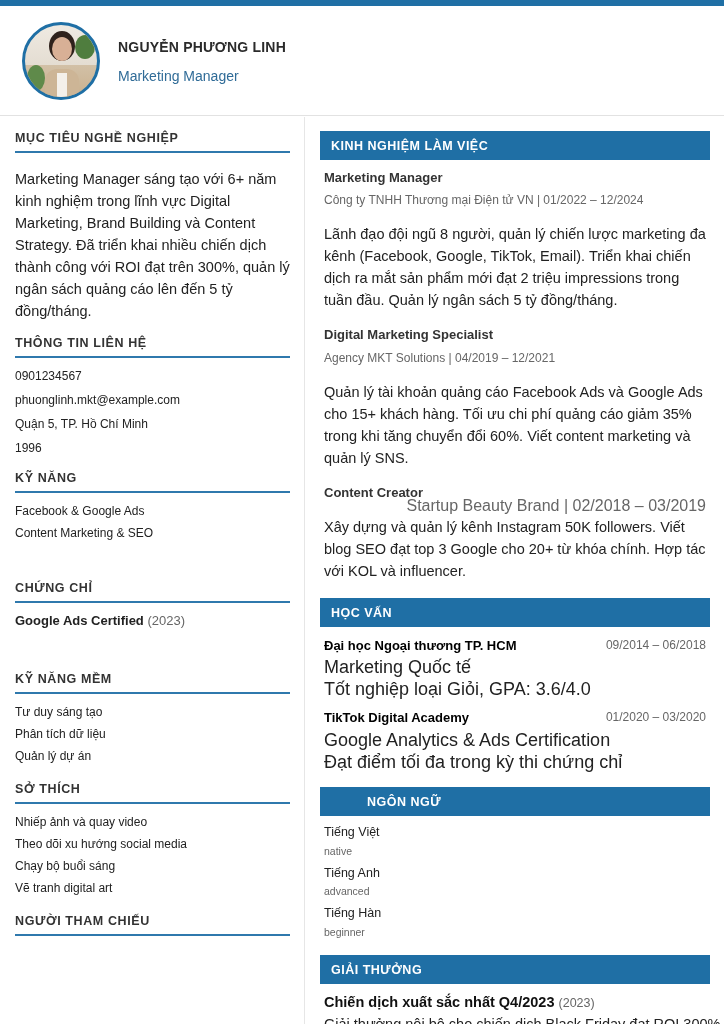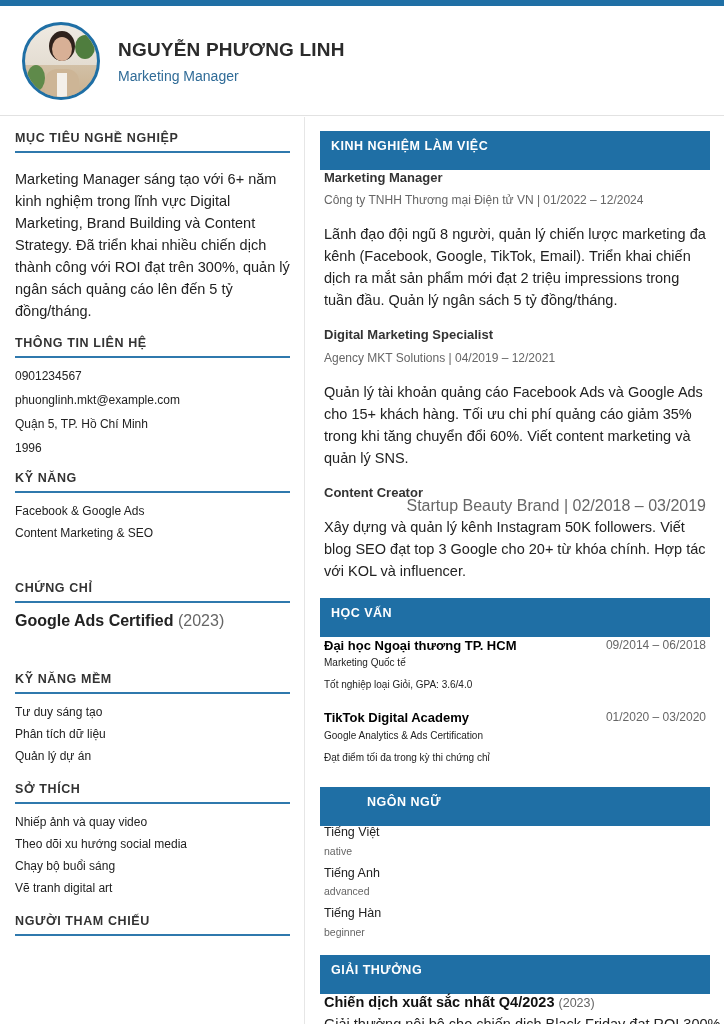--- a/index.html
+++ b/index.html
@@ -13,38 +13,38 @@
     border: 3px solid #1f6fa5; overflow: hidden;
     background: radial-gradient(circle at 50% 38%, #3a2a22 0 14%, transparent 15%),
                 radial-gradient(ellipse at 50% 30%, #d9b69a 0 12%, transparent 13%),
                 linear-gradient(180deg, #efeae2 0%, #e4ddd2 55%, #d2c0a6 56%, #c9b08e 100%); }
   .avatar .body { position: absolute; left: 20px; top: 44px; width: 34px; height: 40px; background: #cdb596; border-radius: 12px 12px 0 0; }
   .avatar .shirt { position: absolute; left: 32px; top: 48px; width: 10px; height: 30px; background: #f4f0ea; }
   .avatar .head { position: absolute; left: 27px; top: 12px; width: 20px; height: 24px; background: #d8b096; border-radius: 50%; box-shadow: 0 -3px 0 3px #2e211b; }
   .avatar .plant { position: absolute; left: 2px; top: 40px; width: 18px; height: 26px; background: #5f8a4a; border-radius: 50%; }
   .avatar .plant2 { position: absolute; right: 2px; top: 10px; width: 20px; height: 24px; background: #4f7d3e; border-radius: 50%; }
 
-  .name { position: absolute; left: 118px; top: 33px; font-size: 19px; font-weight: bold; color: #2b2b2b; letter-spacing: 0.2px; }
+  .name { position: absolute; left: 118px; top: 33px; font-size: 14px; font-weight: bold; color: #2b2b2b; letter-spacing: 0.2px; }
   .title { position: absolute; left: 118px; top: 62px; font-size: 14px; color: #2f6b97; }
 
   .left-col { position: absolute; left: 0; top: 117px; width: 305px; height: 907px; border-right: 1px solid #e6e6e6; padding: 0 15px; }
   .l-head { font-size: 12.5px; font-weight: bold; color: #333; letter-spacing: 0.6px; padding-bottom: 6px; border-bottom: 2px solid #2f79ad; width: 275px; }
   .l-section { position: absolute; left: 15px; width: 275px; }
   .objective { font-size: 14.5px; line-height: 22px; color: #222; margin-top: 14px; }
   .l-item { font-size: 12px; color: #222; line-height: 22px; }
-  .cert { font-size: 16px; font-weight: bold; color: #222; line-height: 25px; }
+  .cert { font-size: 13px; font-weight: bold; color: #222; line-height: 25px; }
   .cert .yr { font-weight: normal; color: #666; }
-  .r-head { position: absolute; left: 320px; width: 390px; height: 39px; background: #1f6fa5; color: #fff; font-size: 12.5px; font-weight: bold; letter-spacing: 0.5px; padding: 8px 11px; }
+  .r-head { position: absolute; left: 320px; width: 390px; height: 29px; background: #1f6fa5; color: #fff; font-size: 12.5px; font-weight: bold; letter-spacing: 0.5px; padding: 8px 11px; }
   .job-title { position: absolute; left: 324px; font-size: 13px; font-weight: bold; color: #333; }
   .job-meta { position: absolute; left: 324px; font-size: 12px; color: #666; }
   .job-meta-right { position: absolute; right: 18px; font-size: 16px; color: #666; margin-top: 12px; }
   .job-desc { position: absolute; left: 324px; width: 386px; font-size: 14.5px; line-height: 22px; color: #222; }
   .edu-school { position: absolute; left: 324px; font-size: 13px; font-weight: bold; color: #000000; }
   .edu-date { position: absolute; right: 18px; font-size: 12px; color: #666; }
-  .edu-line { position: absolute; left: 324px; font-size: 10px; color: #222; }
+  .edu-line { position: absolute; left: 324px; font-size: 18px; color: #222; }
   .lang-name { position: absolute; left: 324px; font-size: 12.5px; color: #222; }
   .lang-level { position: absolute; left: 324px; font-size: 10.5px; color: #666; }
   .award-title { position: absolute; left: 324px; font-size: 14.5px; font-weight: bold; color: #111; }
   .award-title .yr { font-weight: normal; color: #666; font-size: 12.5px; }
   .award-desc { position: absolute; left: 324px; top: 1016px; font-size: 14.5px; color: #222; white-space: nowrap; }
 </style>
 </head>
 <body>
 
 <div class="top-bar"></div>

